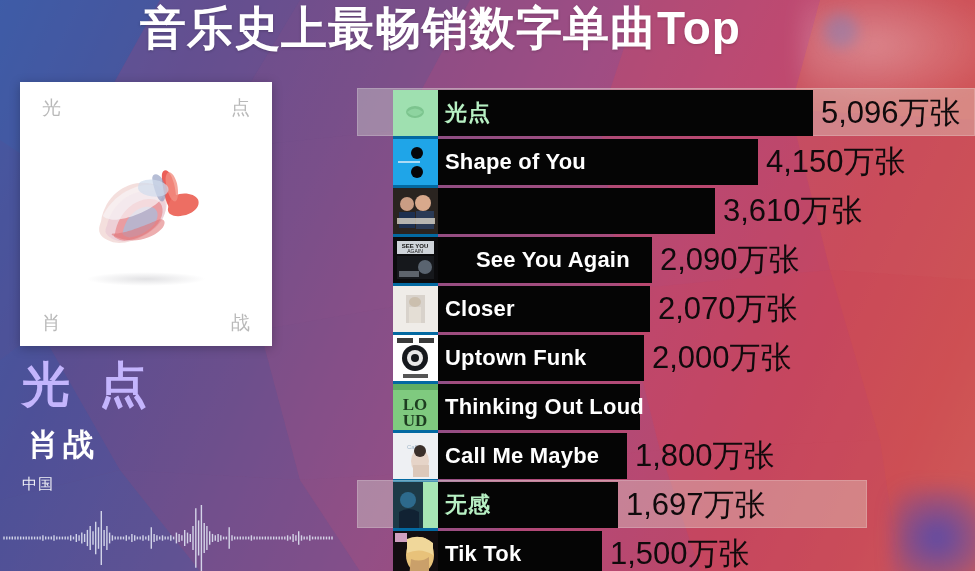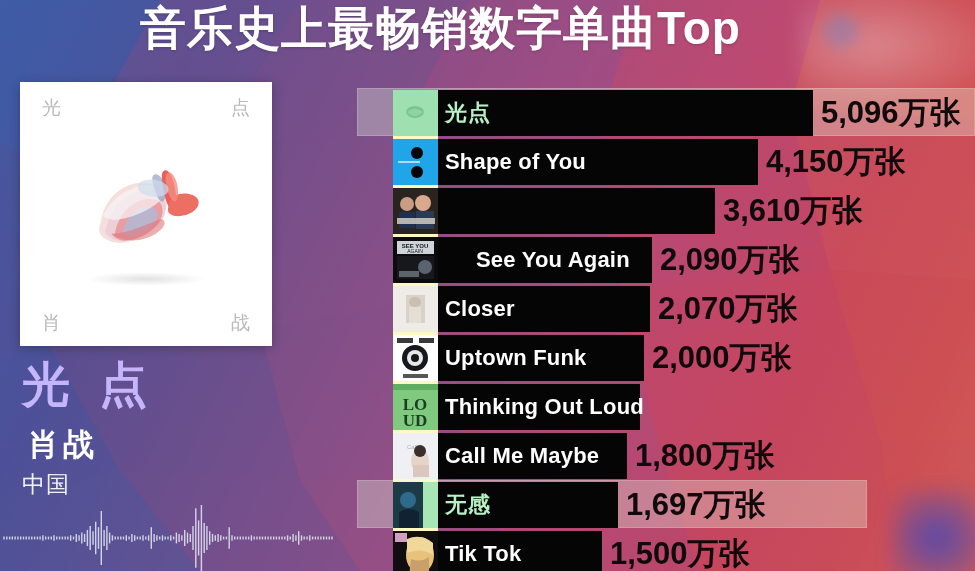--- a/index.html
+++ b/index.html
@@ -37,40 +37,40 @@
   .ac-bl{left:22px;bottom:14px;} .ac-br{right:22px;bottom:14px;}
   .album-art{position:absolute;left:50%;top:50%;transform:translate(-50%,-52%);width:150px;height:120px;}
   .album-shadow{position:absolute;left:50%;top:72%;transform:translateX(-50%);
     width:120px;height:14px;border-radius:50%;
     background:radial-gradient(ellipse,rgba(120,120,130,.22),rgba(255,255,255,0) 70%);}
 
   .song-title{position:absolute;left:22px;top:362px;font-size:48px;line-height:46px;
     color:#c4b5fd;font-weight:700;letter-spacing:8px;white-space:nowrap;}
   .song-artist{position:absolute;left:28px;top:427px;font-size:31px;line-height:36px;
     color:#ffffff;font-weight:700;letter-spacing:4px;white-space:nowrap;}
-  .song-country{position:absolute;left:22px;top:473px;font-size:23px;line-height:22px;
+  .song-country{position:absolute;left:22px;top:473px;font-size:15px;line-height:22px;
     color:#f0f0f6;font-weight:400;letter-spacing:1px;white-space:nowrap;}
 
   .wave{position:absolute;left:0px;top:505px;width:340px;height:66px;}
 
   
   .chart{position:absolute;left:355px;top:86px;width:620px;height:485px;}
   .row{position:absolute;left:0;height:46px;}
   .row-hl{position:absolute;top:-2px;height:48px;
     background:rgba(235,245,225,.33);border:1px solid rgba(255,255,255,.18);
     box-sizing:border-box;}
   .bar{position:absolute;left:38px;top:0;height:46px;background:#050505;}
   .thumb{position:absolute;left:38px;top:0;width:45px;height:54px;overflow:hidden;
-    background:#fef9c3;}
+    background:#0369a1;}
   .label{position:absolute;top:0;height:46px;line-height:46px;
     font-size:22px;font-weight:700;color:#ffffff;white-space:nowrap;
     letter-spacing:.2px;}
   .label.cn{color:#b7f0c3;font-weight:700;letter-spacing:1px;}
   .value{position:absolute;top:0;height:46px;line-height:46px;
-    font-size:31px;font-weight:700;color:#100a0c;white-space:nowrap;
+    font-size:31px;font-weight:400;color:#100a0c;white-space:nowrap;
     letter-spacing:0px;}
 </style>
 </head>
 <body>
 
 <div id="stage">
 
   <div class="bg-base"></div>
   <svg class="bg-poly" viewBox="0 0 975 571" preserveAspectRatio="none">
     <polygon points="0,0 160,0 60,180 0,140" fill="#3e5aa6" opacity=".55"></polygon>

